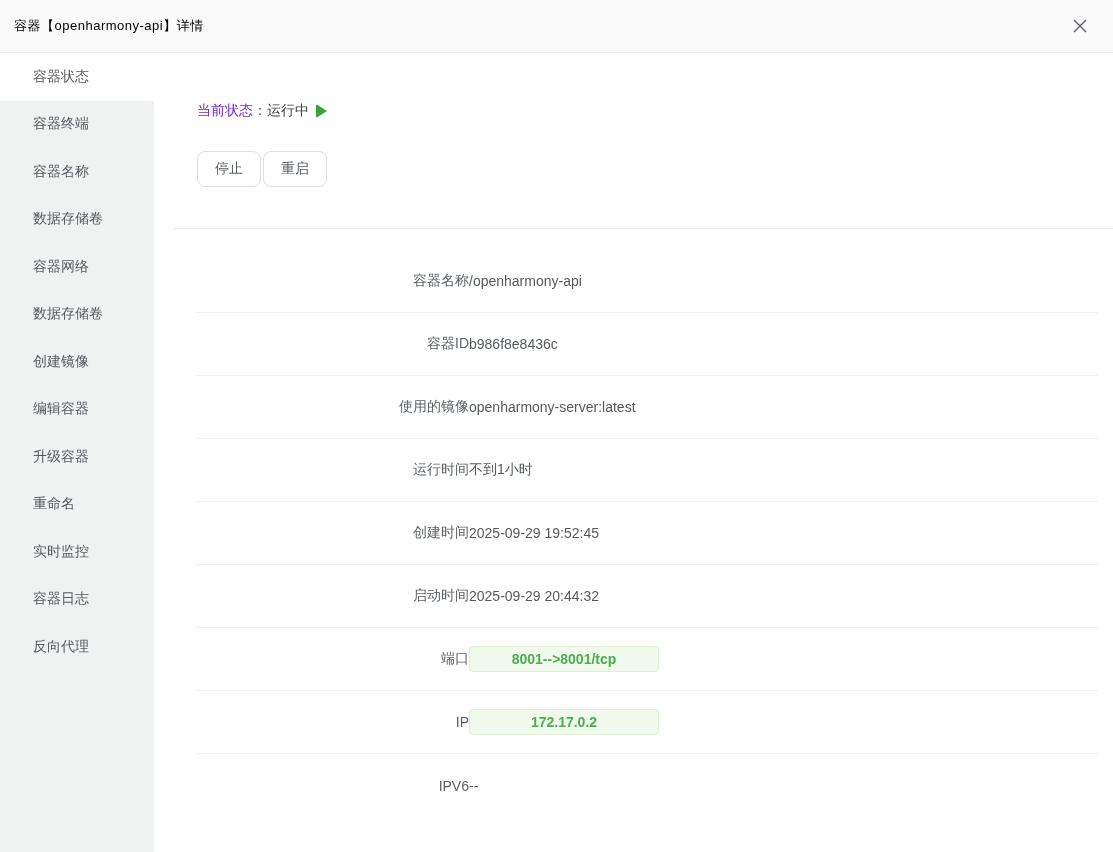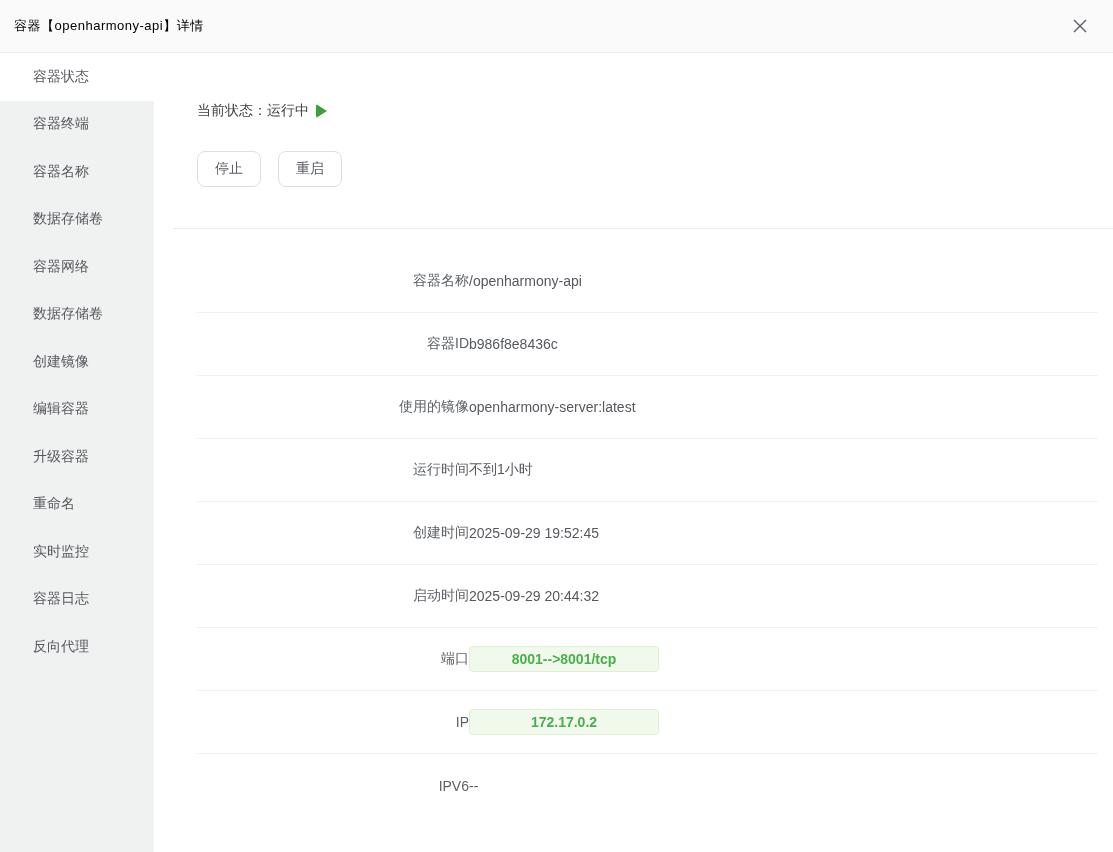--- a/index.html
+++ b/index.html
@@ -62,31 +62,31 @@
     padding: 0 15px 0 43px;
     background: #ffffff;
   }
   .status-row {
     padding-top: 48px;
     display: flex;
     align-items: center;
     font-size: 14px;
     height: 68px;
   }
-  .status-label { color: #404040; }
+  .status-label { color: #6d28d9; }
   .status-value { color: #3c4043; }
   .play-icon {
     margin-left: 7px;
     width: 0; height: 0;
     border-left: 11px solid var(--green, #3ba13b);
     border-top: 7px solid transparent;
     border-bottom: 7px solid transparent;
     border-radius: 2px;
   }
-  .btn-row { margin-top: 30px; display: flex; gap: 17px; }
+  .btn-row { margin-top: 30px; display: flex; gap: 2px; }
   .btn {
     height: 36px;
     padding: 0 17px;
     background: #ffffff;
     border: 1px solid #dcdfe6;
     border-radius: 8px;
     font-size: 14px;
     font-family: "Liberation Sans", sans-serif;
     color: #595d62;
     display: inline-flex;

